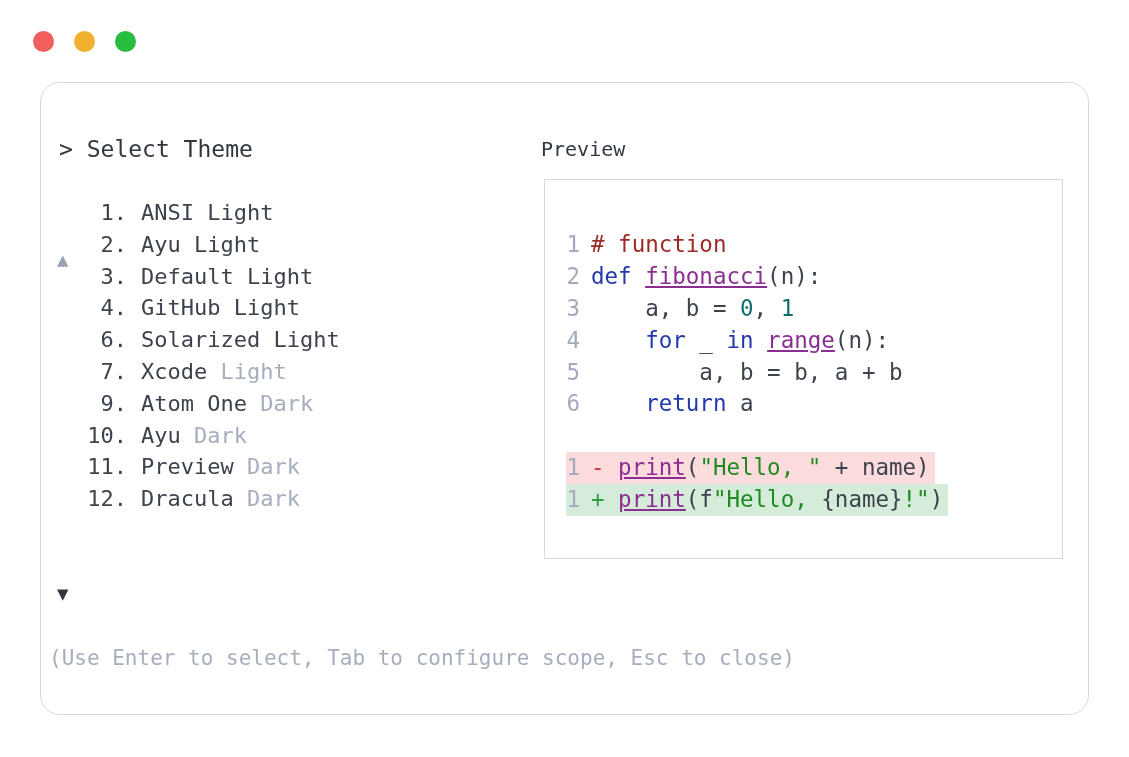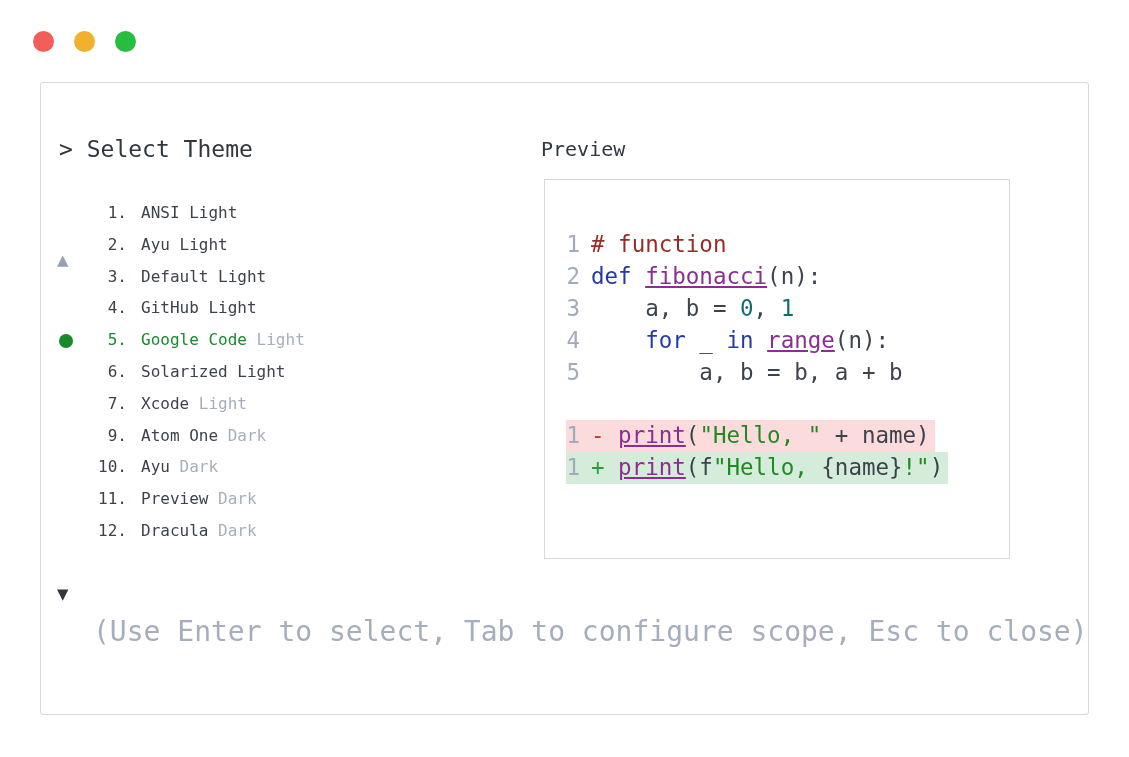--- a/index.html
+++ b/index.html
@@ -7,44 +7,44 @@
     position:relative;width:1129px;height:757px;background:#ffffff;
     font-family:"DejaVu Sans Mono","Liberation Mono",monospace;
     color:var(--text_main);overflow:hidden;
   }
   
   .lights{position:absolute;left:33px;top:31px;display:flex;gap:20px;}
   .light{width:21px;height:21px;border-radius:50%;}
   
   .panel{
     position:absolute;left:40px;top:82px;width:1049px;height:633px;
-    border:1.5px solid var(--border);border-radius:3px;background:#fff;
+    border:1.5px solid var(--border);border-radius:20px;background:#fff;
     box-sizing:border-box;
   }
   .prompt{position:absolute;left:18px;top:50px;height:32px;line-height:32px;
     font-size:23px;color:var(--text_dark);white-space:pre;}
   .arrow{position:absolute;left:16px;width:30px;height:32px;line-height:32px;
     font-size:19px;cursor:default;}
   .arrow.up{top:160px;color:var(--muted_arrow);}
   .arrow.down{top:494px;color:var(--text_dark);}
   
   .tlist{position:absolute;left:0;top:114px;right:540px;}
-  .t-row{position:relative;height:31.8px;line-height:31.8px;font-size:16px;white-space:pre;padding-left:44px;}
+  .t-row{position:relative;height:31.8px;line-height:31.8px;font-size:22px;white-space:pre;padding-left:44px;}
   .t-row .num{display:inline-block;width:42px;text-align:right;}
   .t-row .nm{margin-left:14px;}
   .t-row .sfx{color:var(--muted);}
   .t-row.sel .num,.t-row.sel .nm{color:var(--green_sel);}
   .t-row .bullet{position:absolute;left:18px;top:9.5px;width:14px;height:14px;border-radius:50%;
     background:var(--green_sel);}
-  .hint{position:absolute;left:8px;top:533px;height:32px;line-height:32px;
-    font-size:28px;color:var(--muted);white-space:pre;margin-left:44px;}
+  .hint{position:absolute;left:8px;top:559px;height:32px;line-height:32px;
+    font-size:21px;color:var(--muted);white-space:pre;}
   
   .pv-label{position:absolute;left:500px;top:50px;height:32px;line-height:32px;
     font-size:20px;color:var(--text_dark);white-space:pre;}
-  .pv-box{position:absolute;left:503px;top:96px;width:466px;height:380px;
+  .pv-box{position:absolute;left:503px;top:96px;width:519px;height:380px;
     border:1px solid var(--border);box-sizing:border-box;background:#fff;
     padding-top:49px;overflow:hidden;}
   .c-line{height:31.9px;line-height:31.9px;font-size:22.5px;white-space:pre;padding-left:21px;}
   .c-line .ln{display:inline-block;width:14px;text-align:right;color:var(--lineno);margin-right:11px;}
   .dwrap{display:inline-block;padding-right:5px;}
   .dwrap.removed{background:var(--removed_bg);}
   .dwrap.added{background:var(--added_bg);}
   
   .tok-plain{color:var(--plain);}
   .tok-comment{color:var(--comment);}
@@ -70,40 +70,40 @@
 
     <div class="prompt">&gt; Select Theme</div>
 
     <div class="arrow up">▲</div>
 
     <div class="tlist">
         <div class="t-row"><span class="num">1.</span><span class="nm">ANSI Light</span></div>
         <div class="t-row"><span class="num">2.</span><span class="nm">Ayu Light</span></div>
         <div class="t-row"><span class="num">3.</span><span class="nm">Default Light</span></div>
         <div class="t-row"><span class="num">4.</span><span class="nm">GitHub Light</span></div>
-        <div class="t-row sel"><span class="bullet"></span><span class="num">5.</span><span class="nm">Google Code</span><span class="sfx"> Light</span></div>
         <div class="t-row"><span class="num">6.</span><span class="nm">Solarized Light</span></div>
         <div class="t-row"><span class="num">7.</span><span class="nm">Xcode</span><span class="sfx"> Light</span></div>
         <div class="t-row"><span class="num">9.</span><span class="nm">Atom One</span><span class="sfx"> Dark</span></div>
         <div class="t-row"><span class="num">10.</span><span class="nm">Ayu</span><span class="sfx"> Dark</span></div>
         <div class="t-row"><span class="num">11.</span><span class="nm">Preview</span><span class="sfx"> Dark</span></div>
         <div class="t-row"><span class="num">12.</span><span class="nm">Dracula</span><span class="sfx"> Dark</span></div>
       </div>
 
     <div class="arrow down">▼</div>
 
     <div class="hint">(Use Enter to select, Tab to configure scope, Esc to close)</div>
 
     <div class="pv-label">Preview</div>
 
     <div class="pv-box">
         <div class="c-line"><span class="ln">1</span><span class="tok-comment"># function</span></div>
         <div class="c-line"><span class="ln">2</span><span class="tok-keyword">def</span><span class="tok-plain"> </span><span class="tok-title">fibonacci</span><span class="tok-plain">(n):</span></div>
         <div class="c-line"><span class="ln">3</span><span class="tok-plain">    a, b = </span><span class="tok-number">0</span><span class="tok-plain">, </span><span class="tok-number">1</span></div>
         <div class="c-line"><span class="ln">4</span><span class="tok-plain">    </span><span class="tok-keyword">for</span><span class="tok-plain"> _ </span><span class="tok-keyword">in</span><span class="tok-plain"> </span><span class="tok-title">range</span><span class="tok-plain">(n):</span></div>
         <div class="c-line"><span class="ln">5</span><span class="tok-plain">        a, b = b, a + b</span></div>
+        <div class="c-line"><span class="ln">6</span><span class="tok-plain">    </span><span class="tok-keyword">return</span><span class="tok-plain"> a</span></div>
         <div class="c-line"></div>
         <div class="c-line"><span class="dwrap removed"><span class="ln">1</span><span class="tok-minus">- </span><span class="tok-title">print</span><span class="tok-plain">(</span><span class="tok-string">"Hello, "</span><span class="tok-plain"> + name)</span></span></div>
         <div class="c-line"><span class="dwrap added"><span class="ln">1</span><span class="tok-plus">+ </span><span class="tok-title">print</span><span class="tok-plain">(f</span><span class="tok-string">"Hello, </span><span class="tok-plain">{name}</span><span class="tok-string">!"</span><span class="tok-plain">)</span></span></div>
       </div>
 
   </div>
 </div>
 
 </body></html>

